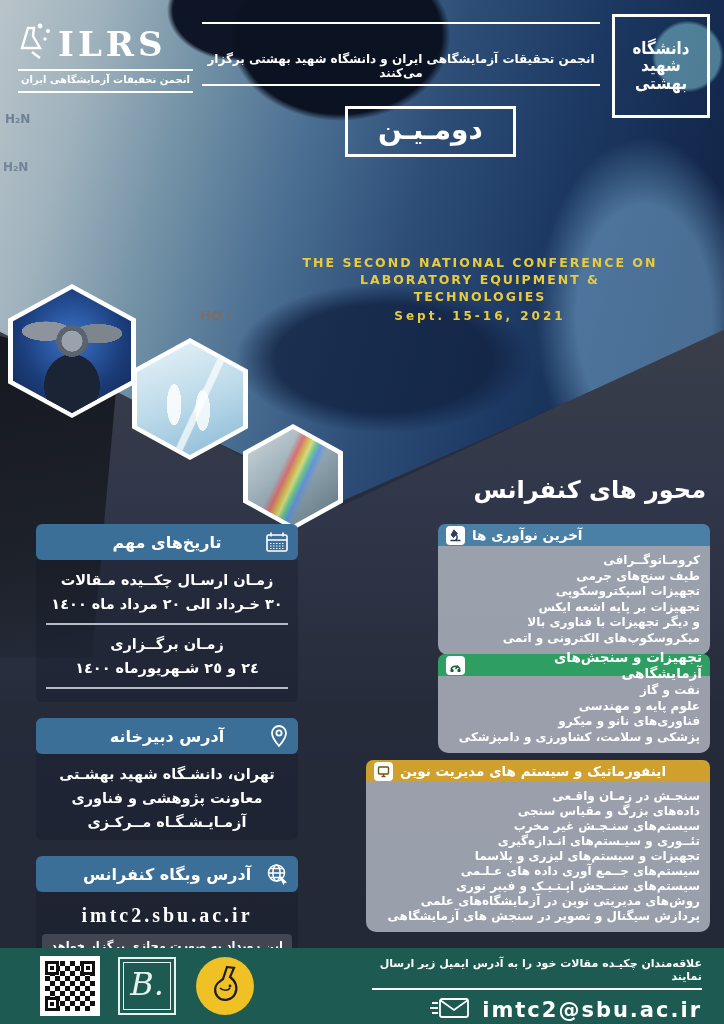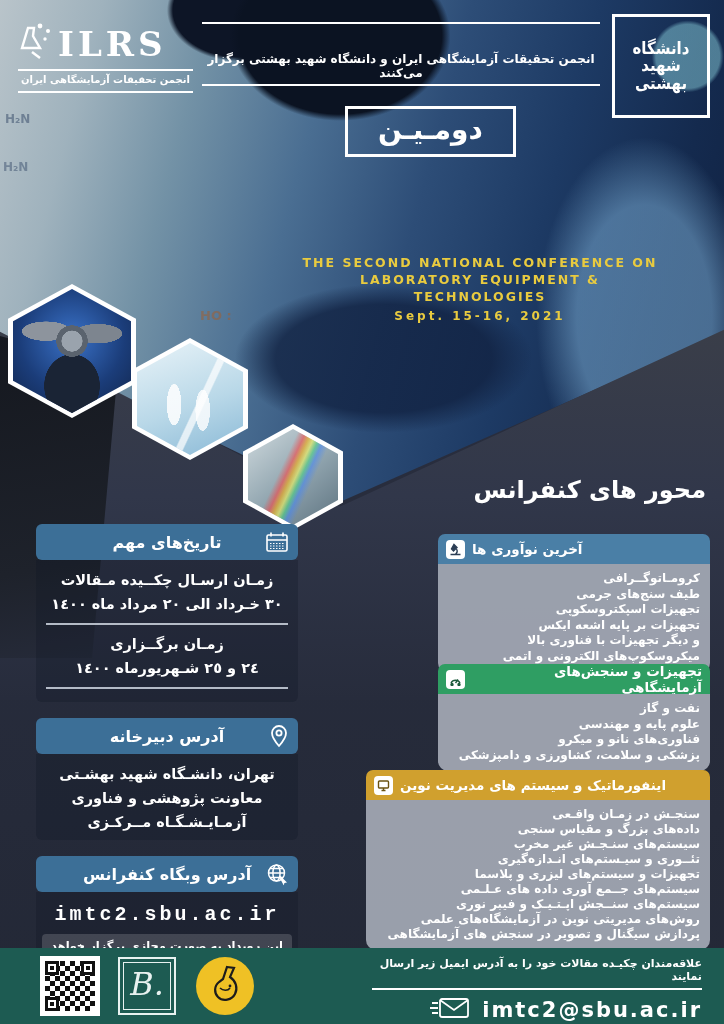--- a/index.html
+++ b/index.html
@@ -83,33 +83,33 @@
     display:flex; align-items:center; justify-content:center; color:#fff;
     font-size:16px; font-weight:bold; }
   .panel-header .ph-icon { position:absolute; right:9px; top:50%; transform:translateY(-50%); display:flex; }
   .panel-body { background:rgba(13,20,36,.28); border-radius:0 0 6px 6px; padding:8px 6px 6px;
     color:#fff; text-align:center; font-weight:bold; }
   .pb-line { font-size:14.5px; line-height:24px; }
   .pb-rule { height:2px; background:#cfd6e0; opacity:.85; margin:7px 4px; }
   .sec-dates { margin-bottom:16px; }
   .sec-secr { margin-bottom:16px; }
   .url-line { font-size:20px; letter-spacing:3px; font-weight:bold; line-height:30px;
-    font-family:Liberation Mono, monospace; }
+    font-family:Liberation Serif, serif; }
   .virtual-bar { background:rgba(255,255,255,.16); border-radius:4px; font-size:11.5px;
     font-weight:bold; line-height:24px; margin-top:4px; }
 
   
   .topics-heading { position:absolute; right:18px; top:476px; z-index:6; color:#fff;
     font-size:24px; font-weight:bold; }
   .topic-box { position:absolute; z-index:6; }
   .topic-box-1 { left:438px; top:524px; width:272px; }
   .topic-box-2 { left:438px; top:654px; width:272px; }
   .topic-box-3 { left:366px; top:760px; width:344px; }
-  .tb-header { height:30px; border-radius:7px 7px 0 0; display:flex; align-items:center; gap:7px;
-    padding:0 8px; color:#fff; font-size:13.5px; font-weight:bold;margin-top:10px; }
+  .tb-header { height:22px; border-radius:7px 7px 0 0; display:flex; align-items:center; gap:7px;
+    padding:0 8px; color:#fff; font-size:13.5px; font-weight:bold; }
   .tb-icon { width:19px; height:19px; background:#fff; border-radius:4px; display:flex;
     align-items:center; justify-content:center; flex:0 0 auto; }
   .tb-body { background:rgba(164,169,181,.92); border-radius:0 0 10px 10px; padding:7px 10px 8px; }
   .tb-body ul { list-style:none; direction:rtl; text-align:right; color:#fff; }
   .tb-body li { font-size:12px; line-height:15.6px; font-weight:bold; }
   .topic-box-3 .tb-body li { line-height:15px; }
 
   
   .footer { position:absolute; left:0; bottom:0; width:724px; height:76px; background:#1d5b52; z-index:7; }
   .qr { position:absolute; left:40px; top:8px; width:60px; height:60px; background:#fff; padding:5px; }

